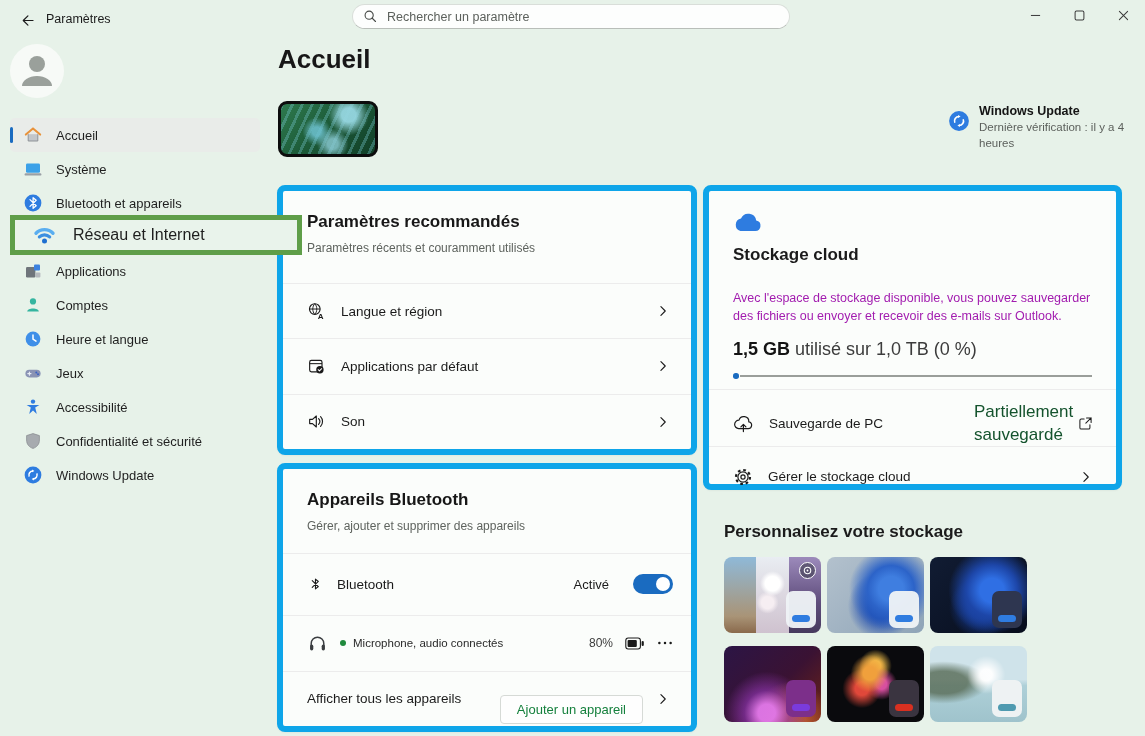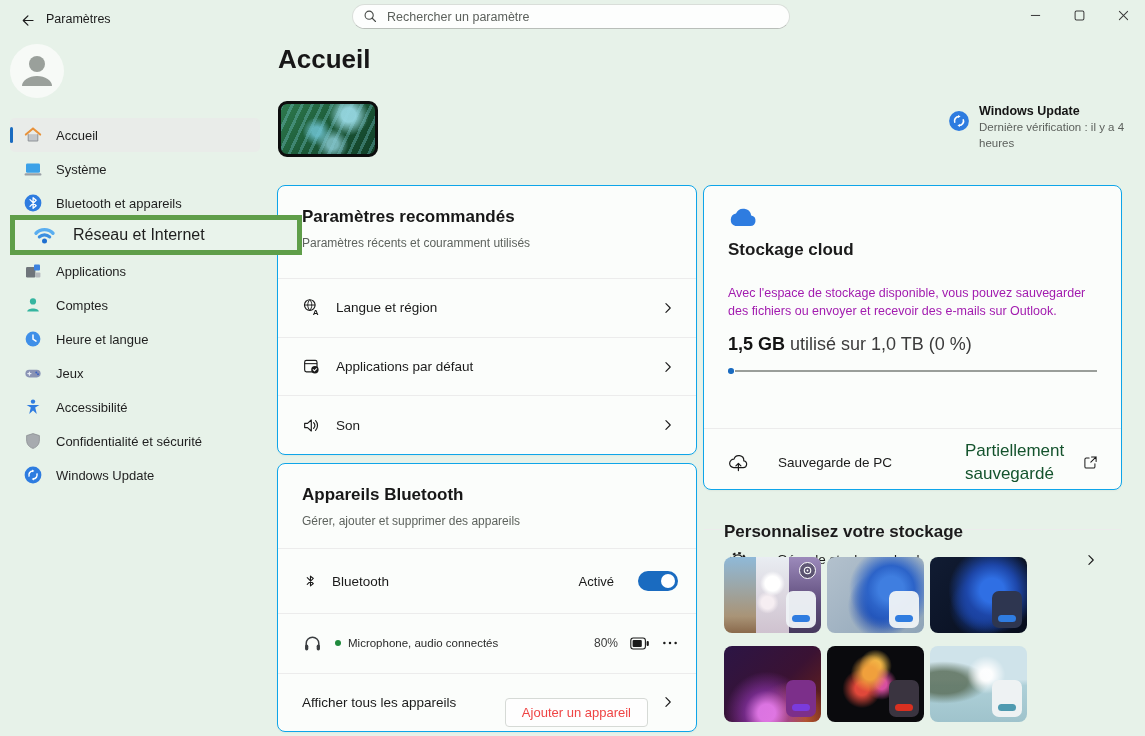--- a/index.html
+++ b/index.html
@@ -42,21 +42,21 @@
       radial-gradient(circle at 55% 80%, rgba(140,205,215,.8) 0 8%, transparent 24%),
       repeating-linear-gradient(115deg, rgba(120,200,210,.35) 0 3px, transparent 3px 9px),
       linear-gradient(135deg,#2e7a4e 0%, #1d5c39 45%, #113f28 100%);
   }
   .update-status { position:absolute; left:948px; top:104px; width:185px; display:flex; gap:9px; cursor:pointer; }
   .update-status .us-icon { margin-top:6px; }
   .update-status .us-title { font-size:12.5px; font-weight:700; color:#141414; }
   .update-status .us-sub { font-size:11.5px; color:#5b5f5b; line-height:1.35; margin-top:2px; width:152px; }
 
   
-  .card { position:absolute; background:#fbfdfb; border:1px solid #0ea5e9; border-radius:8px; box-shadow:0 1px 2px rgba(0,0,0,.04); }
+  .card { position:absolute; background:#fbfdfb; border:6px solid #0ea5e9; border-radius:8px; box-shadow:0 1px 2px rgba(0,0,0,.04); }
   .card-header { padding:21px 24px 0 24px; }
   .card-title { font-size:17px; font-weight:600; color:#171717; }
   .card-sub { margin-top:9px; font-size:12px; color:#5e635e; }
 
   .card-recommended { left:277px; top:185px; width:420px; height:270px; }
   .card-recommended .rows { position:absolute; left:0; top:92px; right:0; bottom:0; display:flex; flex-direction:column; }
   .setting-row { flex:1; display:flex; align-items:center; padding:0 20px 0 24px; gap:15px; border-top:1px solid #ececec; cursor:pointer; }
   .setting-row .row-label { flex:1; font-size:13.5px; color:#1b1b1b; }
 
   .card-bluetooth { left:277px; top:463px; width:420px; height:269px; }
@@ -67,32 +67,32 @@
   .bt-row-foot { height:59px; padding-right:20px; }
   .bt-label { font-size:13.5px; color:#1b1b1b; }
   .flex1 { flex:1; }
   .toggle-label { font-size:13px; color:#1b1b1b; margin-right:12px; }
   .toggle { width:40px; height:20px; border-radius:10px; background:#1a6bc0; position:relative; cursor:pointer; }
   .toggle .knob { position:absolute; right:3px; top:3px; width:14px; height:14px; border-radius:50%; background:#ffffff; }
   .dev-status { display:flex; align-items:center; gap:7px; }
   .status-dot { width:6px; height:6px; border-radius:50%; background:#1f8a3c; }
   .dev-label { font-size:11.5px; color:#2a2a2a; }
   .battery-pct { font-size:12px; color:#3c3c3c; }
-  .add-device-btn { font-size:13px; color:#ef4444; background:#fefefe; border:1px solid #d6dad6; border-radius:4px; padding:6px 16px; cursor:pointer; font-family:inherit;margin-top:21px; }
+  .add-device-btn { font-size:13px; color:#15803d; background:#fefefe; border:1px solid #d6dad6; border-radius:4px; padding:6px 16px; cursor:pointer; font-family:inherit;margin-top:21px; }
 
   .card-cloud { left:703px; top:185px; width:419px; height:305px; padding:20px 24px 0 24px; }
   .cloud-title { margin-top:12px; font-size:17px; font-weight:600; }
   .cloud-desc { margin-top:24px; font-size:12.5px; color:#a21caf; line-height:1.45; width:372px; }
   .cloud-usage { margin-top:14px; font-size:18px; color:#3c3c3c; }
   .cloud-usage .uval { font-weight:700; color:#141414; }
   .progress { position:relative; margin-top:13px; height:6px; }
   .progress .track { position:absolute; left:7px; right:0; top:2px; height:1.5px; background:#9a9e9a; }
   .progress .dot { position:absolute; left:0; top:0; width:5.5px; height:5.5px; border-radius:50%; background:#1a6bc0; }
   .cloud-rows { position:absolute; left:0; right:0; top:198px; display:flex; flex-direction:column; }
-  .cloud-row { display:flex; align-items:center; gap:29px; border-top:1px solid #ececec; padding:11px 22px 0 24px; cursor:pointer;margin-top:44px; }
+  .cloud-row { display:flex; align-items:center; gap:15px; border-top:1px solid #ececec; padding:11px 22px 0 24px; cursor:pointer; }
   .cloud-row-1 { height:57px; }
   .cloud-row-2 { height:49px; }
   .cloud-row .row-label { flex:1; font-size:13.5px; color:#1b1b1b; }
   .backup-status { width:88px; font-size:17px; line-height:1.3; color:#14532d; }
 
   
   .personalize-title { position:absolute; left:724px; top:522px; font-size:17px; font-weight:600; }
   .tiles { position:absolute; left:724px; top:557px; width:400px; display:grid; grid-template-columns:97px 97px 97px; grid-auto-rows:76px; column-gap:6px; row-gap:13px; }
   .tile { position:relative; border-radius:8px; overflow:hidden; cursor:pointer; }
   .tile-overlay { position:absolute; right:5px; bottom:5px; width:30px; height:37px; border-radius:7px; display:flex; align-items:flex-end; justify-content:center; padding-bottom:6px; }

